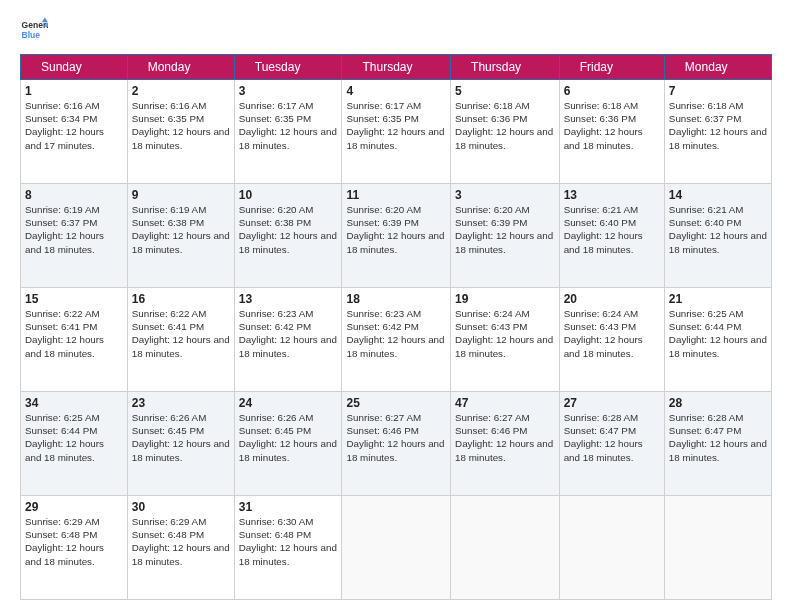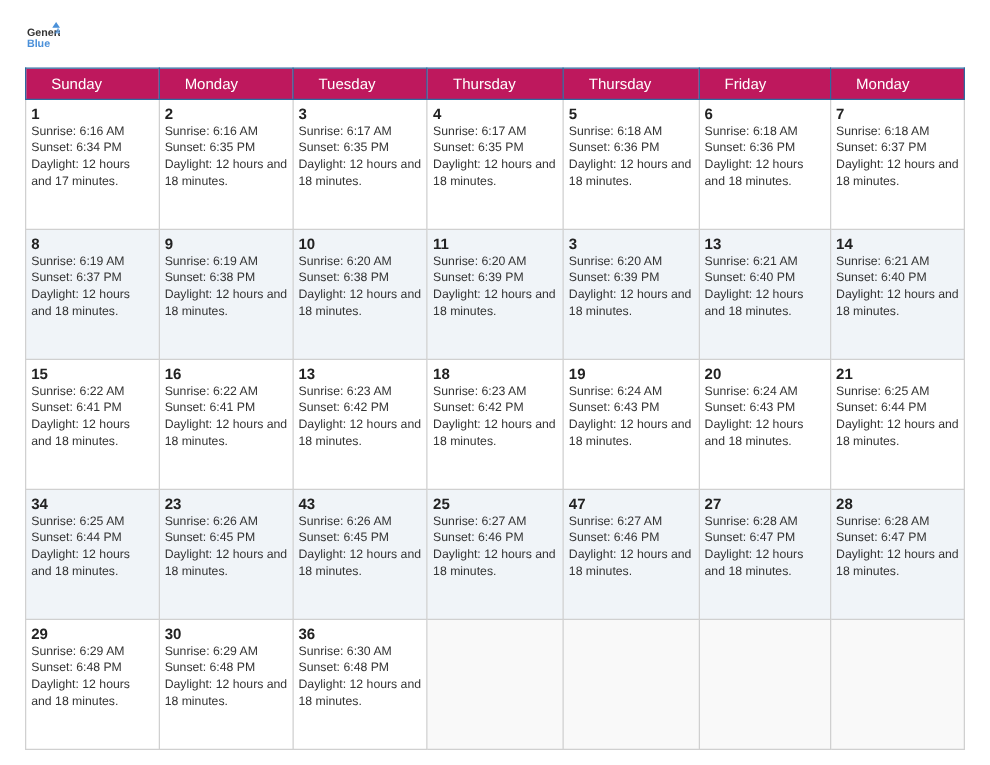--- a/index.html
+++ b/index.html
@@ -172,37 +172,37 @@
           <td><span class="day-num">20</span>
 <span class="day-info">Sunrise: 6:24 AM<br>Sunset: 6:43 PM<br>Daylight: 12 hours and 18 minutes.</span></td>
           <td><span class="day-num">21</span>
 <span class="day-info">Sunrise: 6:25 AM<br>Sunset: 6:44 PM<br>Daylight: 12 hours and 18 minutes.</span></td>
         </tr>
         <tr>
           <td><span class="day-num">34</span>
 <span class="day-info">Sunrise: 6:25 AM<br>Sunset: 6:44 PM<br>Daylight: 12 hours and 18 minutes.</span></td>
           <td><span class="day-num">23</span>
 <span class="day-info">Sunrise: 6:26 AM<br>Sunset: 6:45 PM<br>Daylight: 12 hours and 18 minutes.</span></td>
-          <td><span class="day-num">43</span>
+          <td><span class="day-num">24</span>
 <span class="day-info">Sunrise: 6:26 AM<br>Sunset: 6:45 PM<br>Daylight: 12 hours and 18 minutes.</span></td>
           <td><span class="day-num">25</span>
 <span class="day-info">Sunrise: 6:27 AM<br>Sunset: 6:46 PM<br>Daylight: 12 hours and 18 minutes.</span></td>
           <td><span class="day-num">47</span>
 <span class="day-info">Sunrise: 6:27 AM<br>Sunset: 6:46 PM<br>Daylight: 12 hours and 18 minutes.</span></td>
           <td><span class="day-num">27</span>
 <span class="day-info">Sunrise: 6:28 AM<br>Sunset: 6:47 PM<br>Daylight: 12 hours and 18 minutes.</span></td>
           <td><span class="day-num">28</span>
 <span class="day-info">Sunrise: 6:28 AM<br>Sunset: 6:47 PM<br>Daylight: 12 hours and 18 minutes.</span></td>
         </tr>
         <tr>
           <td><span class="day-num">29</span>
 <span class="day-info">Sunrise: 6:29 AM<br>Sunset: 6:48 PM<br>Daylight: 12 hours and 18 minutes.</span></td>
           <td><span class="day-num">30</span>
 <span class="day-info">Sunrise: 6:29 AM<br>Sunset: 6:48 PM<br>Daylight: 12 hours and 18 minutes.</span></td>
-          <td><span class="day-num">36</span>
+          <td><span class="day-num">31</span>
 <span class="day-info">Sunrise: 6:30 AM<br>Sunset: 6:48 PM<br>Daylight: 12 hours and 18 minutes.</span></td>
           <td class="empty-cell"></td>
           <td class="empty-cell"></td>
           <td class="empty-cell"></td>
           <td class="empty-cell"></td>
         </tr>
       </tbody>
   </table>
 </div>
 

